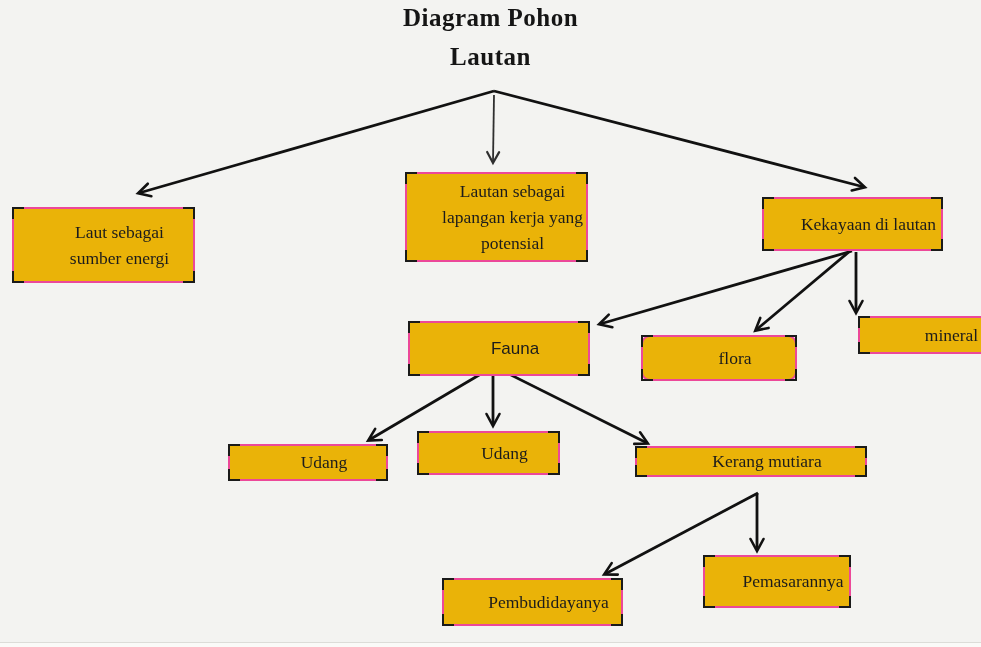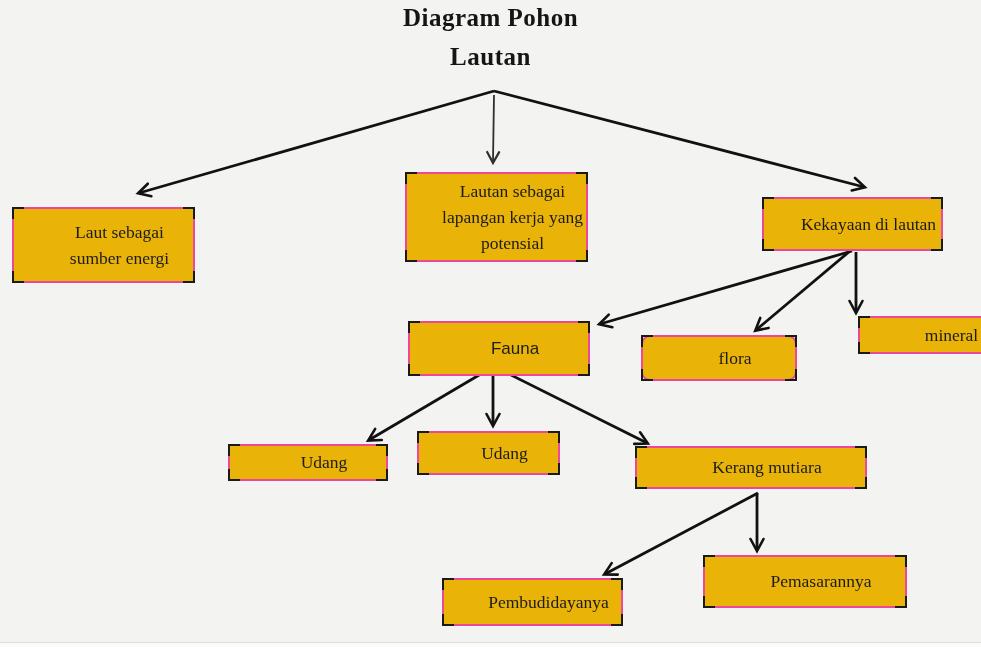--- a/index.html
+++ b/index.html
@@ -50,23 +50,23 @@
   #n-laut{left:12px;top:207px;width:183px;height:76px;}
   #n-laut .lbl{max-width:122px;}
   #n-lapangan{left:405px;top:172px;width:183px;height:90px;}
   #n-lapangan .lbl{max-width:154px;}
   #n-kekayaan{left:762px;top:197px;width:181px;height:54px;}
   #n-fauna{left:408px;top:321px;width:182px;height:55px;}
   #n-flora{left:641px;top:335px;width:156px;height:46px;border-radius:9px;}
   #n-mineral{left:858px;top:316px;width:155px;height:38px;}
   #n-ikan{left:228px;top:444px;width:160px;height:37px;}
   #n-udang{left:417px;top:431px;width:143px;height:44px;}
-  #n-kerang{left:635px;top:446px;width:232px;height:43px;}
+  #n-kerang{left:635px;top:446px;width:232px;height:31px;}
   #n-pembudidayanya{left:442px;top:578px;width:181px;height:48px;}
-  #n-pemasarannya{left:703px;top:555px;width:204px;height:53px;}
+  #n-pemasarannya{left:703px;top:555px;width:148px;height:53px;}
   .bottom-strip{
     position:absolute;left:0;bottom:0;width:981px;height:4px;
     background:#fafaf8;border-top:1px solid #dcdcd8;
   }
 </style>
 </head>
 <body>
 
 <div class="canvas">
 

